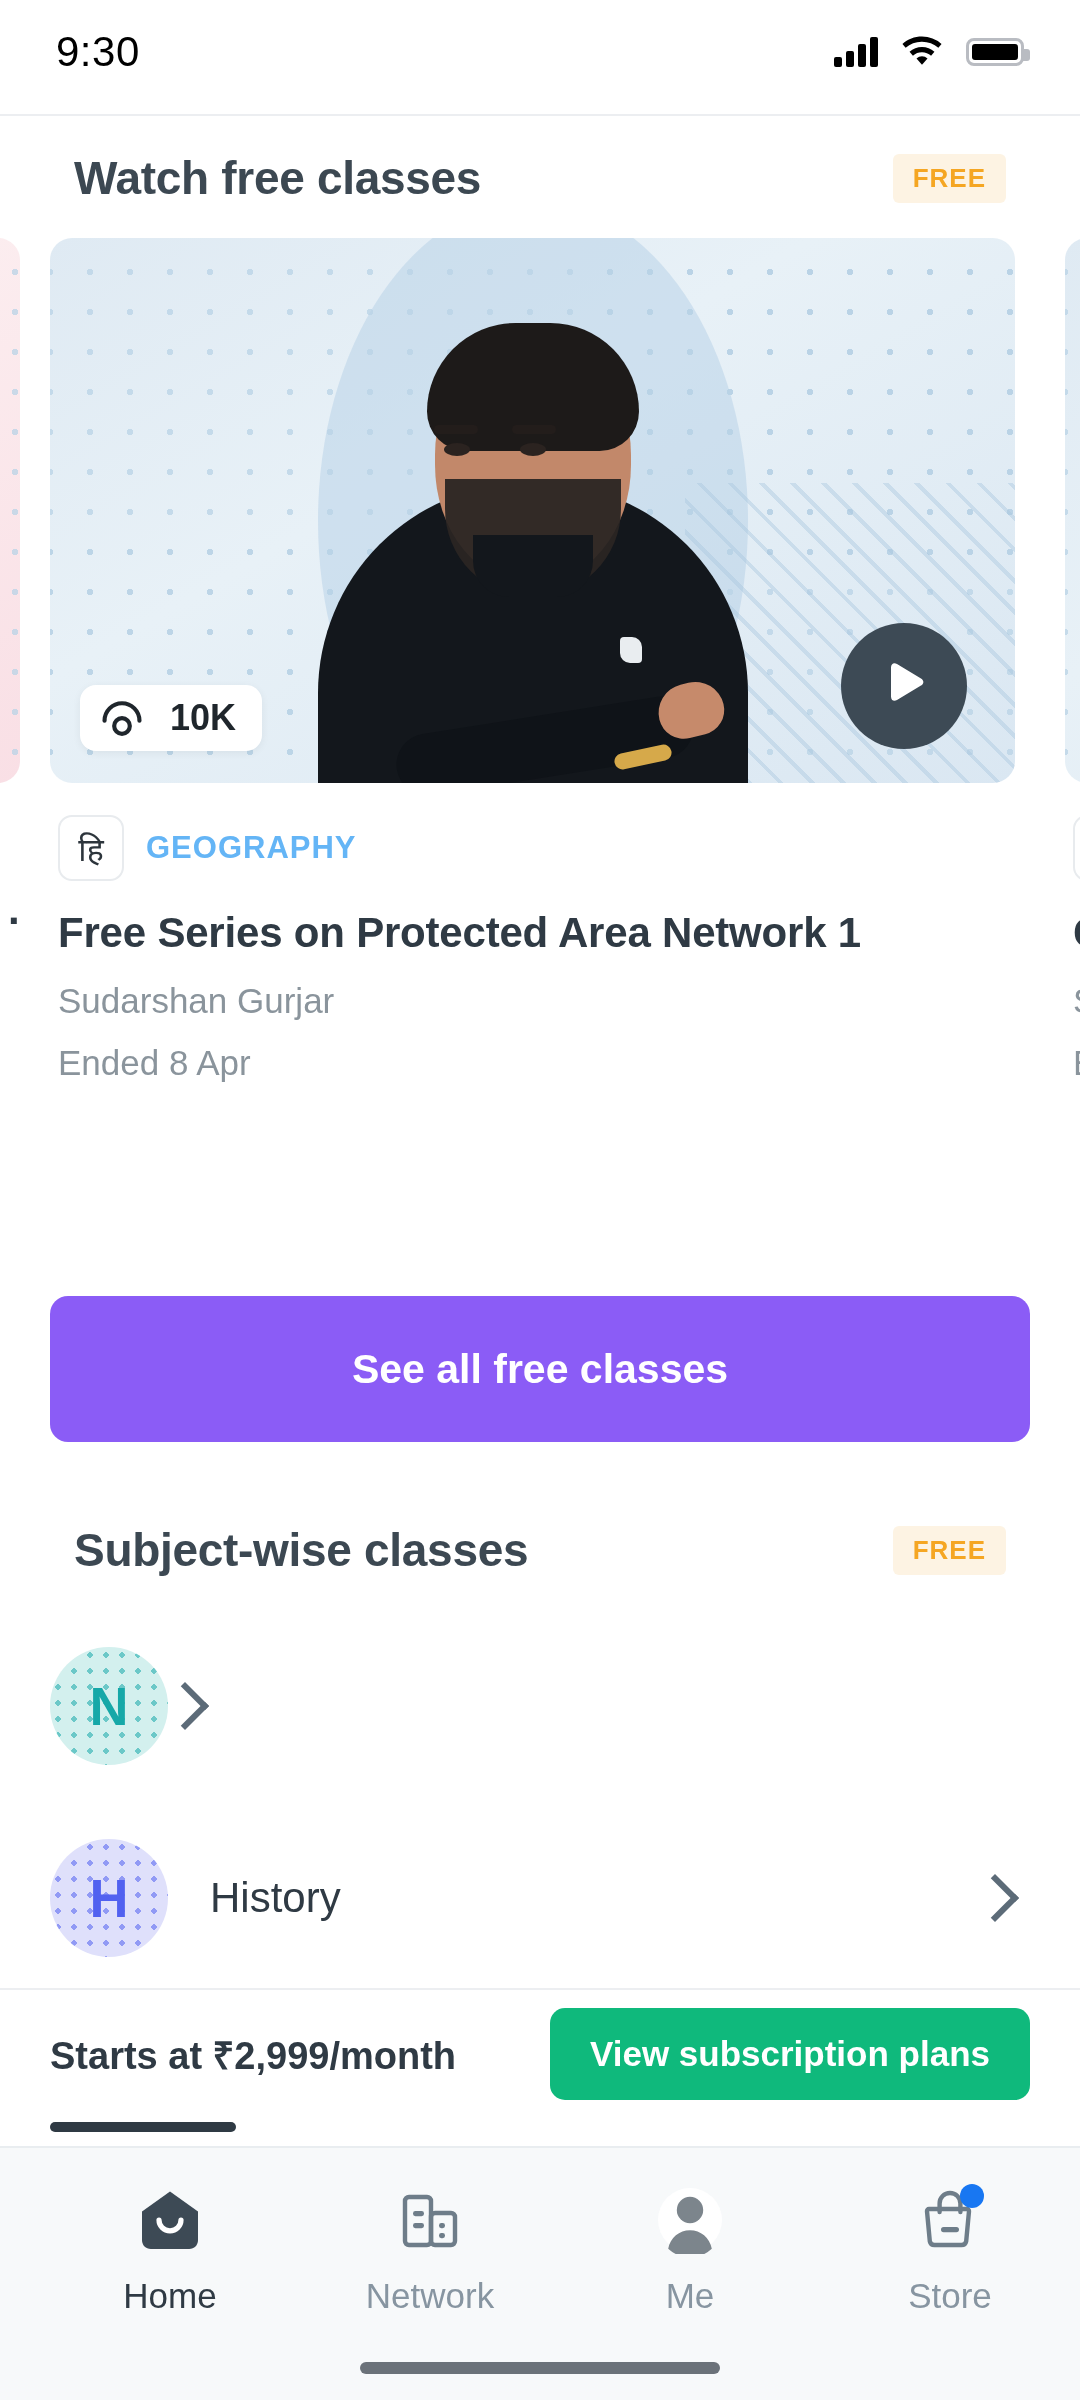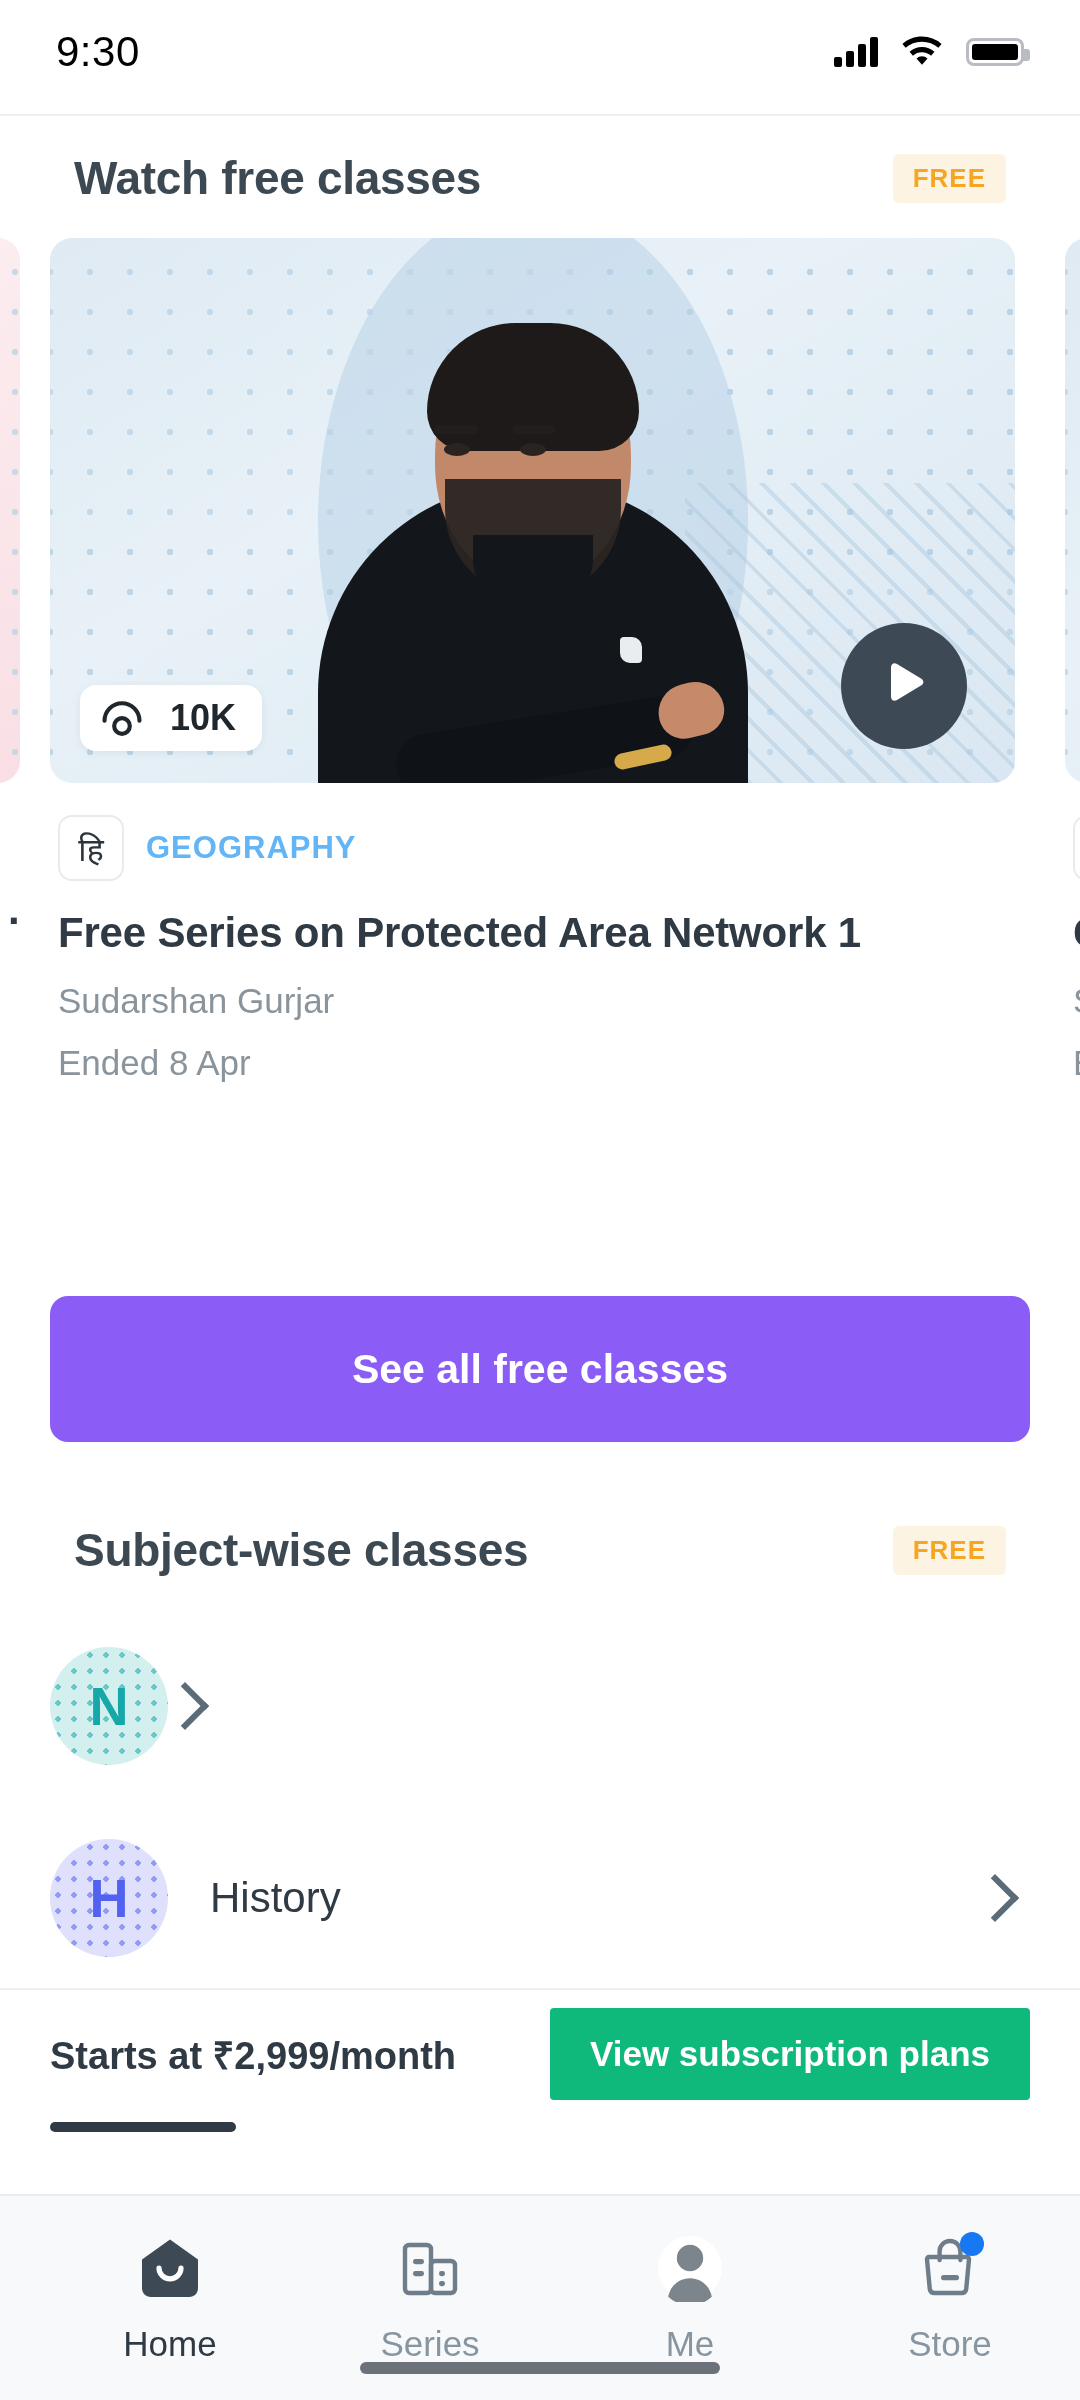--- a/index.html
+++ b/index.html
@@ -179,32 +179,32 @@
 
   
   .subbar {
     position: absolute; left: 0; bottom: 282px; width: 1080px; height: 130px;
     background: #fff; border-top: 2px solid #eceef1;
     display: flex; align-items: center; justify-content: space-between;
     padding: 0 50px;
   }
   .sub-price { font-size: 38px; font-weight: 700; color: #2f3a44; }
   .sub-btn {
-    background: #0fb97c; color: #fff; border: none; border-radius: 4px;
+    background: #0fb97c; color: #fff; border: none; border-radius: 15px;
     height: 92px; padding: 0 40px; font-size: 35px; font-weight: 700;
     font-family: "Liberation Sans", sans-serif; cursor: pointer;
   }
   .drag-handle {
     position: absolute; left: 50px; bottom: 268px; width: 186px; height: 10px;
     background: #2f3a44; border-radius: 6px;
   }
 
   
   .bottomnav {
-    position: absolute; left: 0; bottom: 0; width: 1080px; height: 206px;
+    position: absolute; left: 0; bottom: 0; width: 1080px; height: 254px;
     background: #f7f9fa; border-top: 2px solid #e9edf0;
     display: flex; align-items: flex-start; padding-top: 34px; padding-left: 40px;
   }
   .nav-item { flex: 1; display: flex; flex-direction: column; align-items: center; gap: 18px; position: relative; cursor: pointer; }
   .nav-label { font-size: 35px; color: #8795a1; }
   .nav-item.active .nav-label { color: #2f3a44; }
   .nav-ico { width: 76px; height: 76px; display: flex; align-items: center; justify-content: center; position: relative; }
   .badge-dot { position: absolute; top: 2px; right: 4px; width: 24px; height: 24px; border-radius: 50%; background: #1877f2; }
   .home-bar { position: absolute; left: 50%; transform: translateX(-50%); bottom: 26px; width: 360px; height: 12px; background: #6b7279; border-radius: 8px; }
 </style>
@@ -376,21 +376,21 @@
       <div class="nav-ico">
         <svg width="66" height="66" viewBox="0 0 33 33">
           <rect x="4" y="5" width="13" height="24" rx="2" fill="none" stroke="#6e7d89" stroke-width="2.2"></rect>
           <rect x="17" y="13" width="12" height="16" rx="2" fill="none" stroke="#6e7d89" stroke-width="2.2"></rect>
           <rect x="8" y="12" width="5.5" height="2.6" rx="1.2" fill="#6e7d89"></rect>
           <rect x="8" y="18" width="5.5" height="2.6" rx="1.2" fill="#6e7d89"></rect>
           <rect x="21" y="18" width="3" height="2.6" rx="1.2" fill="#6e7d89"></rect>
           <rect x="21" y="23" width="3" height="2.6" rx="1.2" fill="#6e7d89"></rect>
         </svg>
       </div>
-      <div class="nav-label">Series</div>
+      <div class="nav-label">Network</div>
     </div>
 
     <div class="nav-item">
       <div class="nav-ico">
         <svg width="66" height="68" viewBox="0 0 33 34">
           <circle cx="16.5" cy="17" r="16" fill="#fff"></circle>
           <circle cx="16.5" cy="12" r="6.6" fill="#7c858c"></circle>
           <path d="M5.6 31.4c1-5.6 5.6-9.3 10.9-9.3s9.9 3.7 10.9 9.3a16 16 0 0 1-21.8 0z" fill="#7c858c"></path>
         </svg>
       </div>

